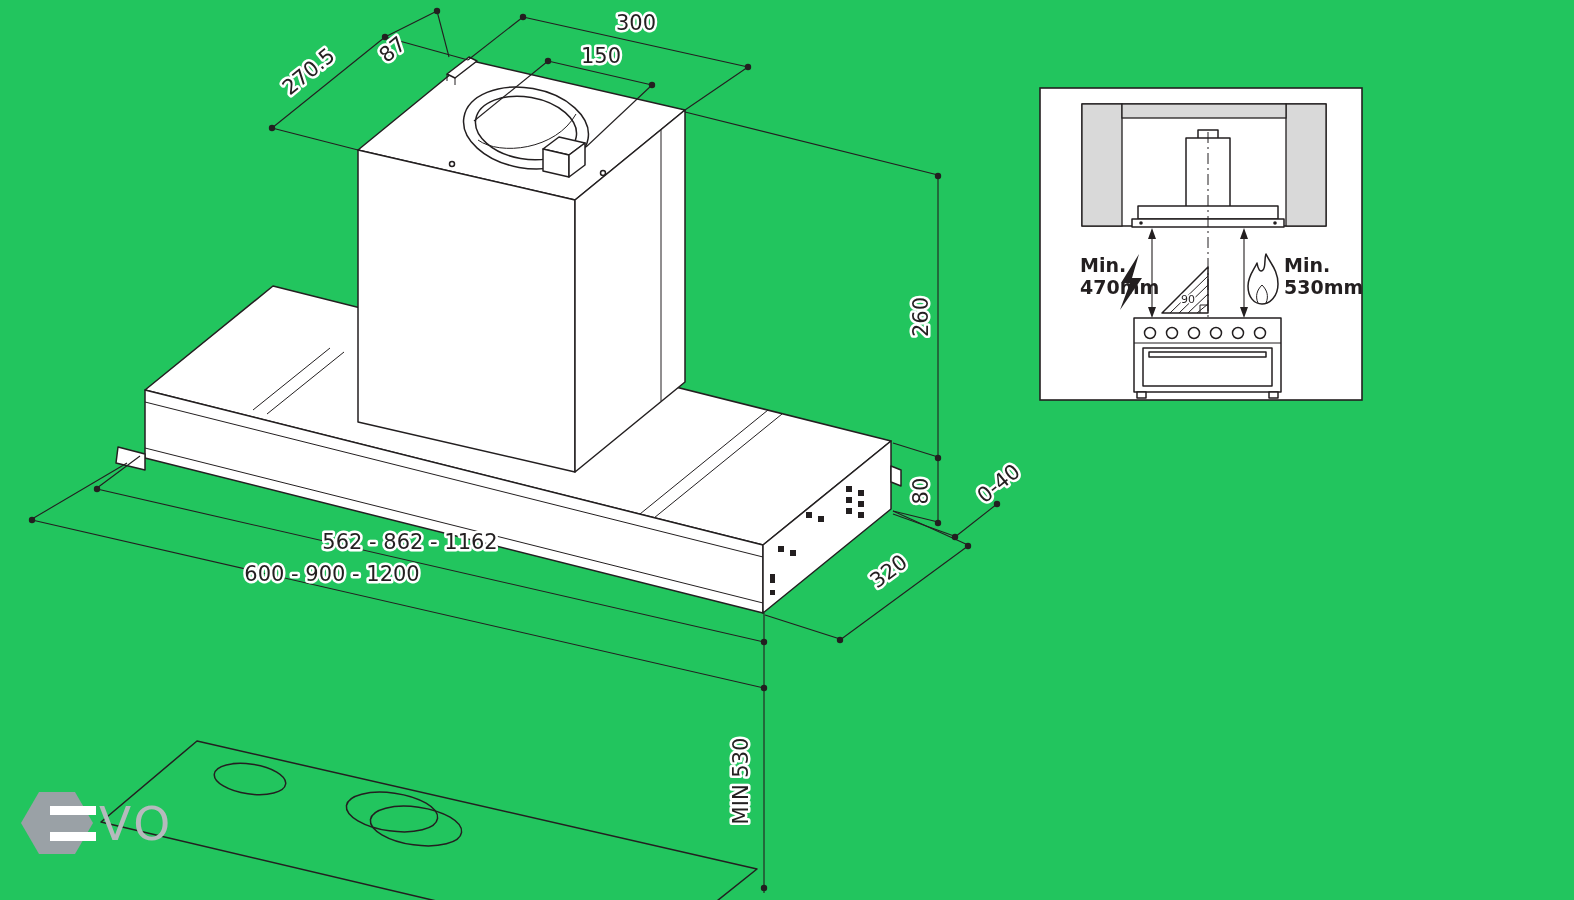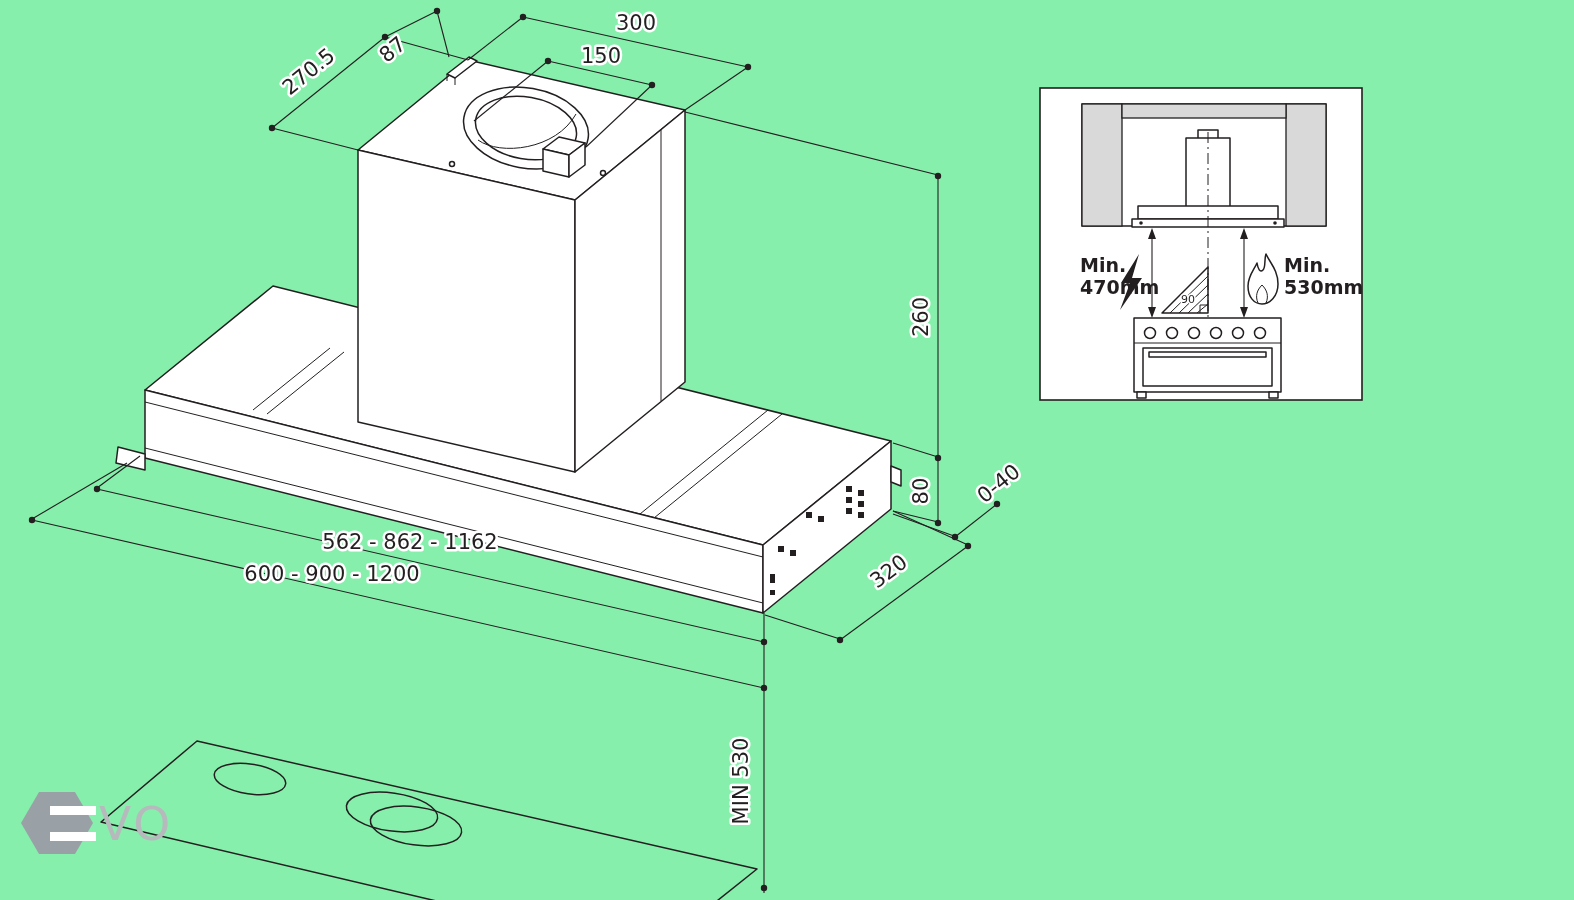--- a/index.html
+++ b/index.html
@@ -1,16 +1,16 @@
 <!DOCTYPE html>
 <html><head>
 <meta charset="utf-8">
 <style>
   html,body{margin:0;padding:0;background:#ffffff;}
-  .stage{position:relative;width:1574px;height:900px;background:#86efac;overflow:hidden;
+  .stage{position:relative;width:1574px;height:900px;background:#22c55e;overflow:hidden;
          font-family:"DejaVu Sans","Liberation Sans",sans-serif;}
   svg{position:absolute;left:0;top:0;}
   .obj{stroke:#231f20;stroke-width:1.5;fill:#ffffff;stroke-linejoin:round;}
   .obj-n{stroke:#231f20;stroke-width:1.5;fill:none;stroke-linejoin:round;}
   .thin{stroke:#231f20;stroke-width:1;fill:none;}
   .dim{stroke:#231f20;stroke-width:1.1;fill:none;}
   .dot{fill:#231f20;stroke:none;}
   .hole{fill:#231f20;stroke:none;}
   .lbl{fill:#231f20;font-size:21px;text-anchor:middle;
        paint-order:stroke;stroke:#ffffff;stroke-width:5px;stroke-linejoin:round;}

